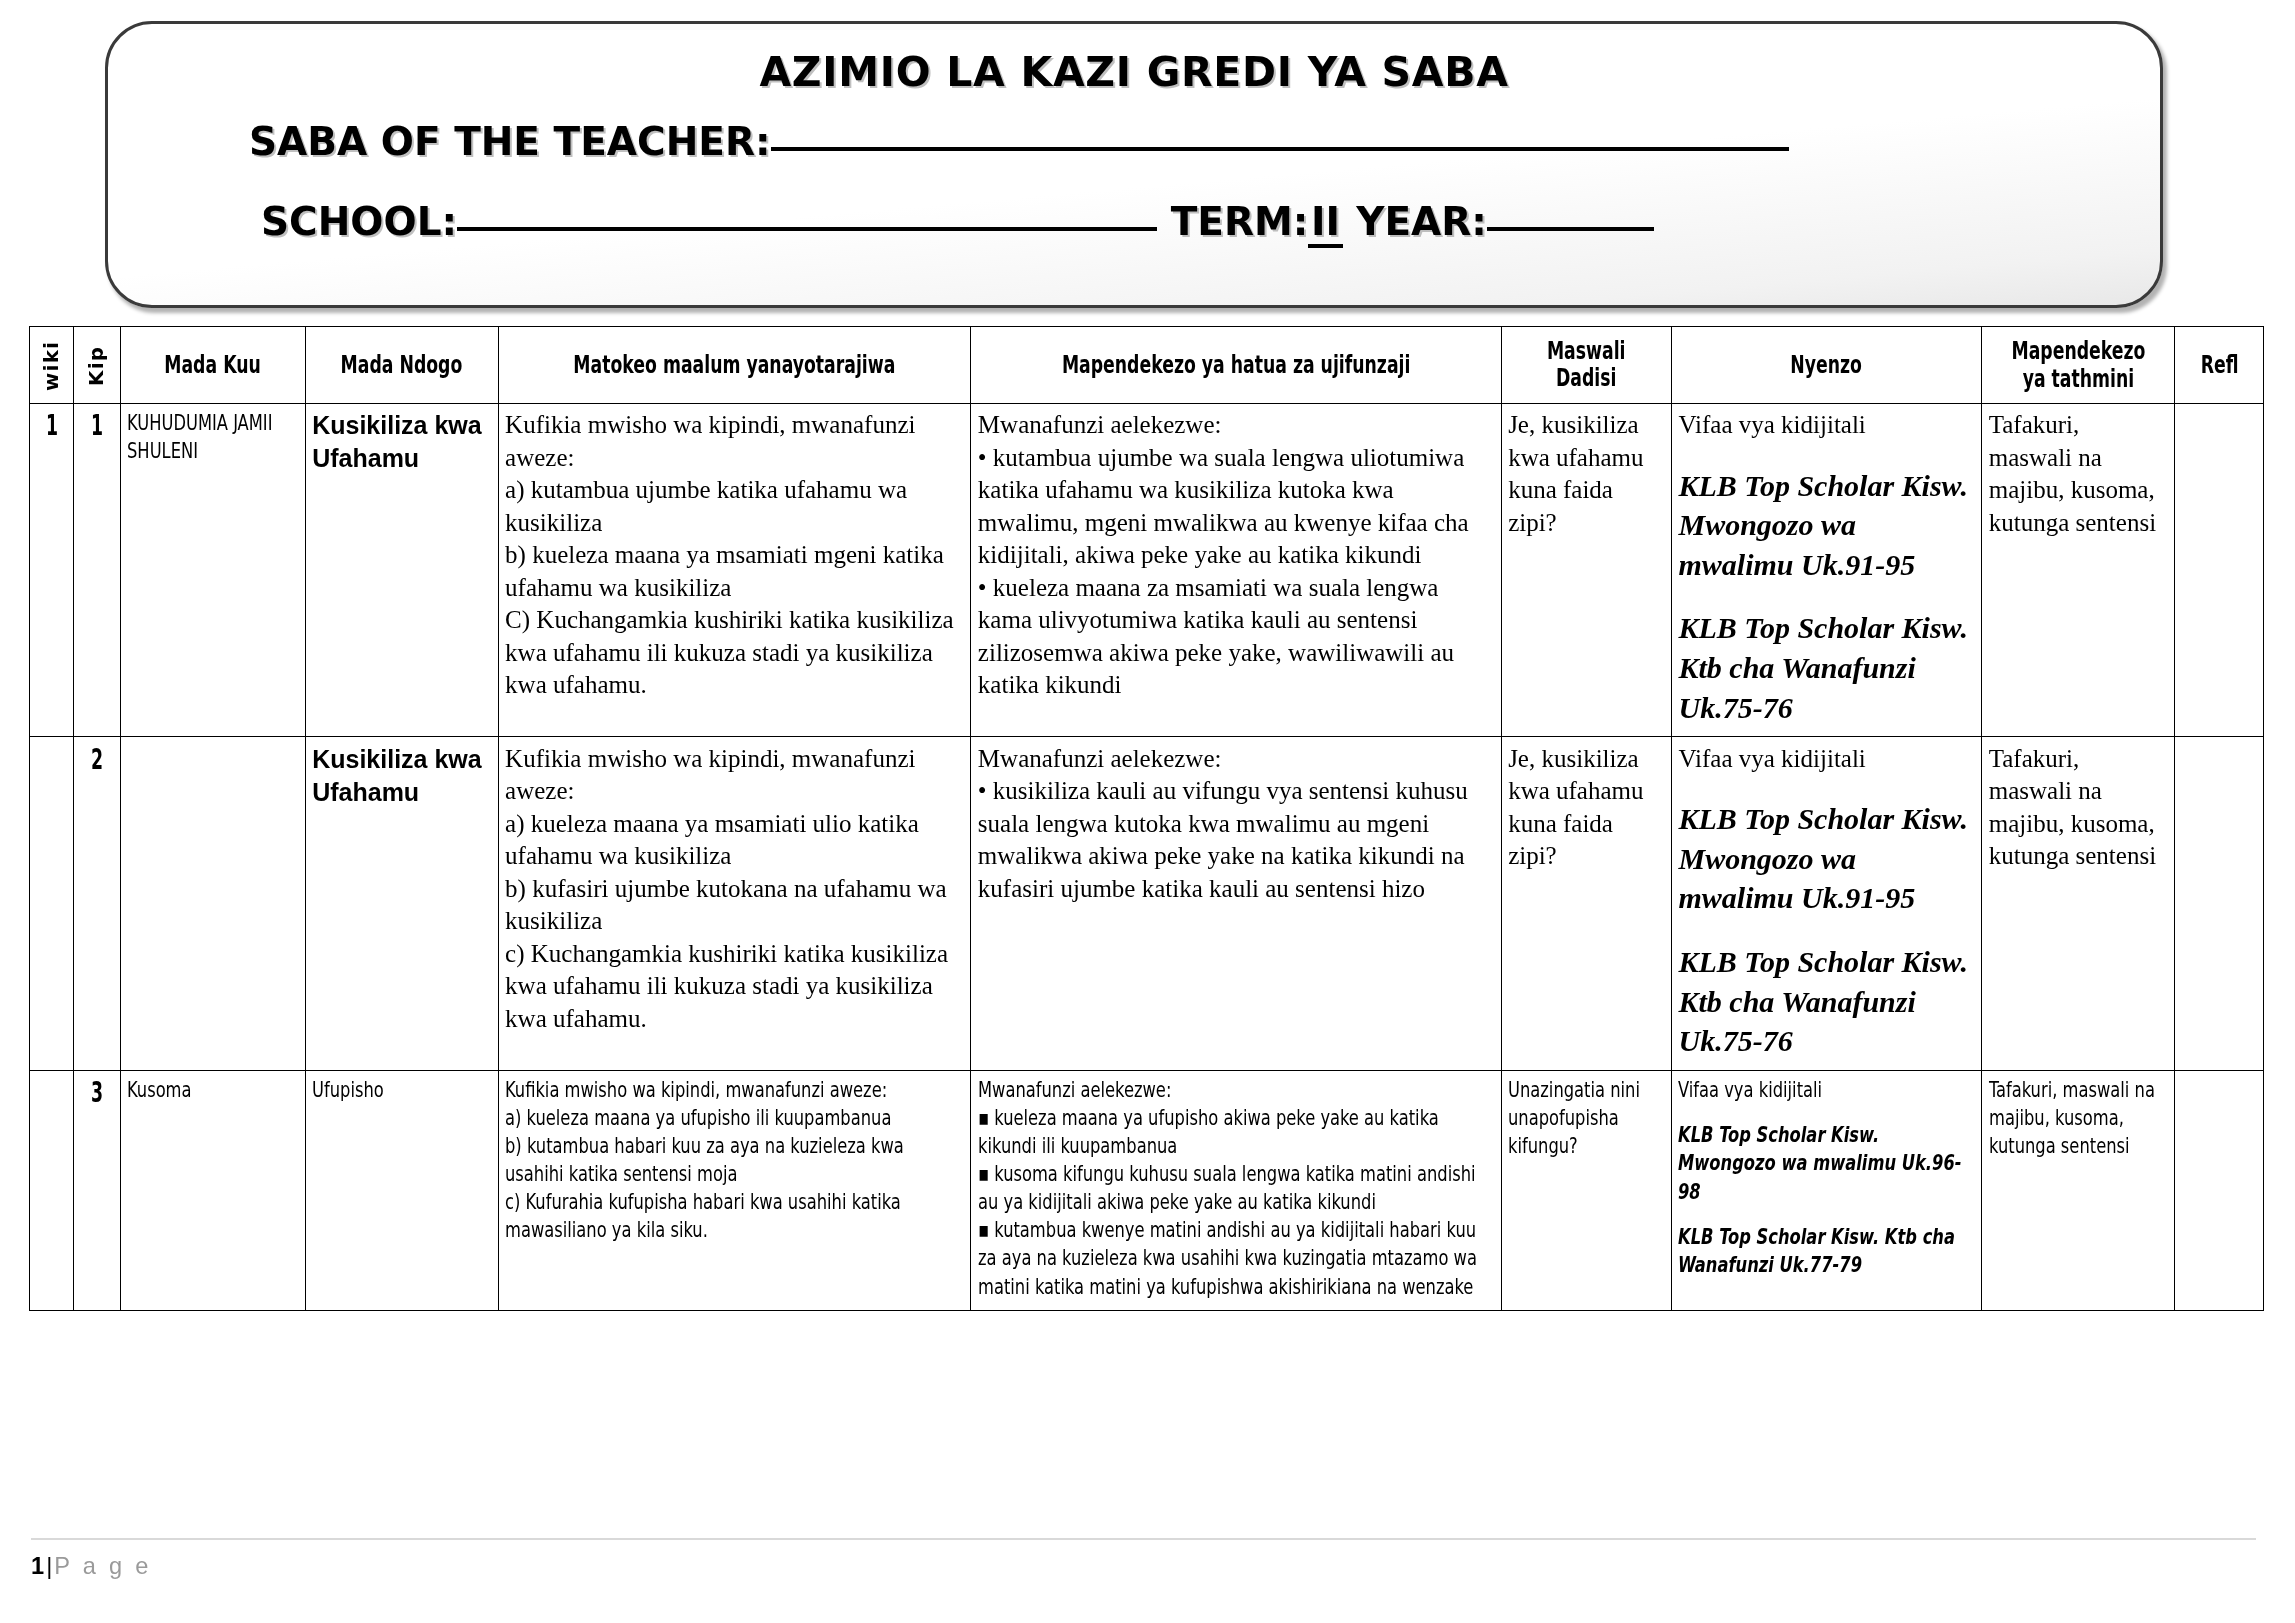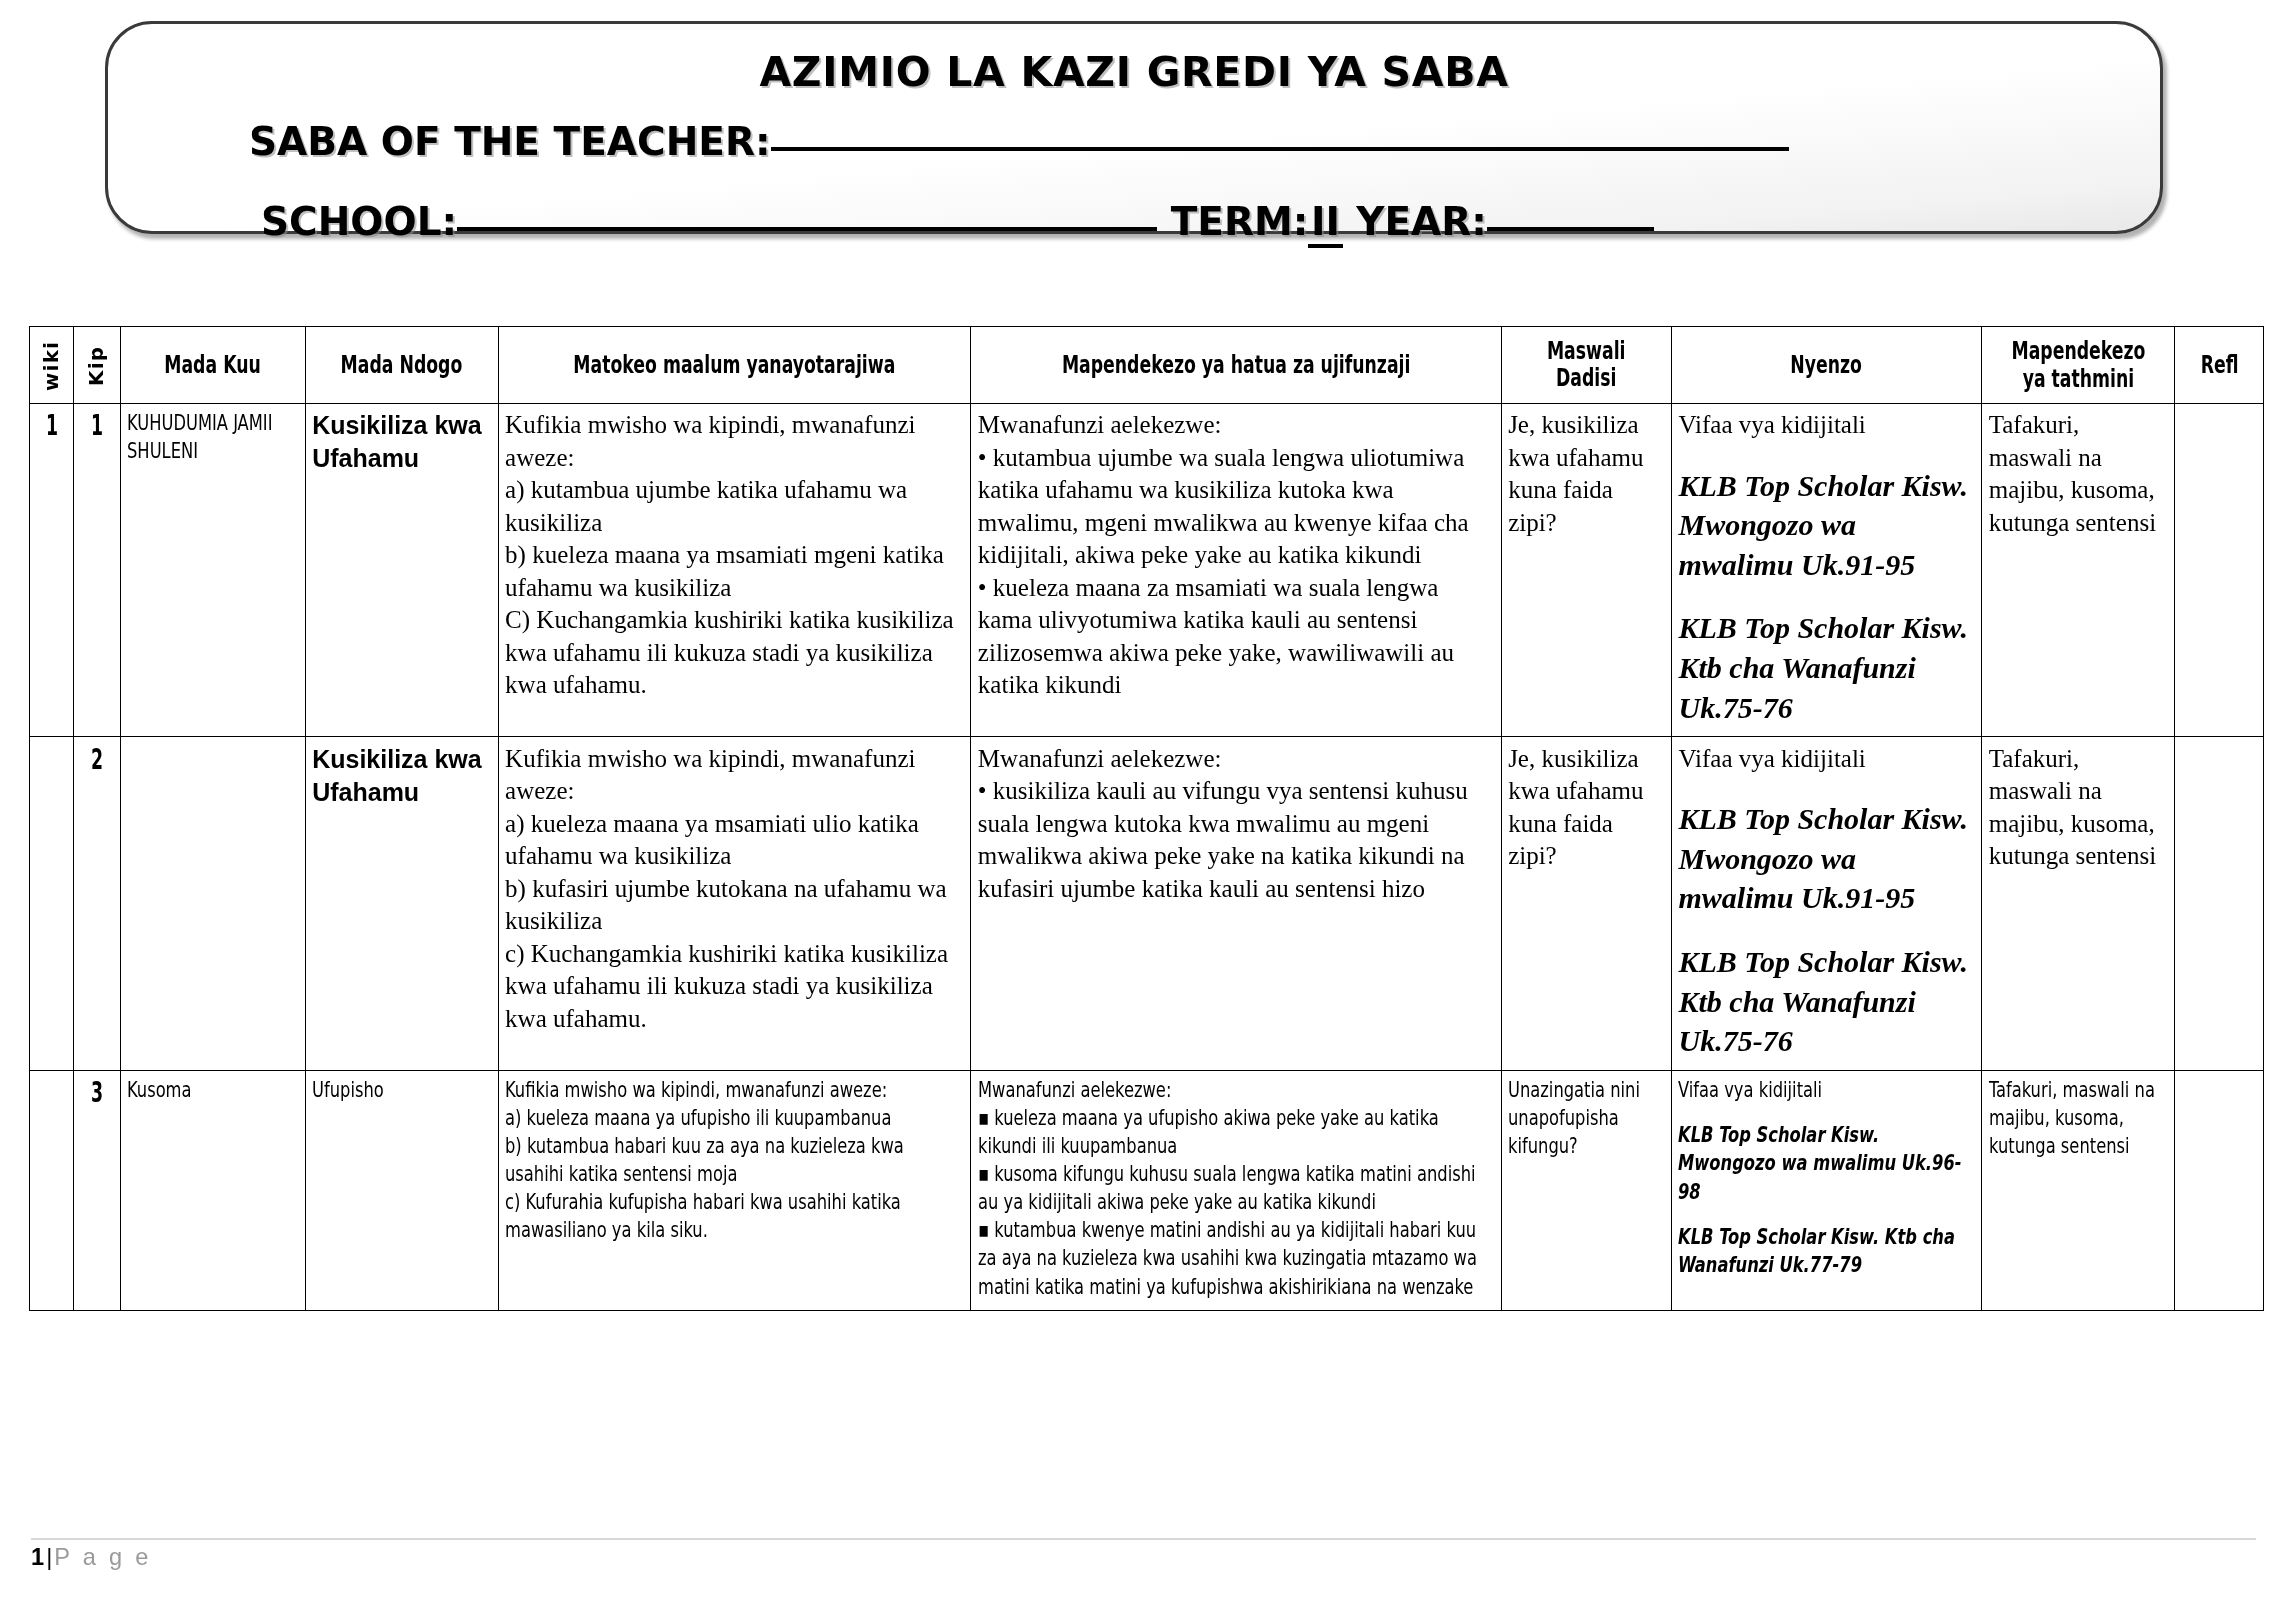--- a/index.html
+++ b/index.html
@@ -16,21 +16,21 @@
     font-family: "Liberation Serif", serif;
     overflow: hidden;
   }
 
   
   .header-box {
     position: absolute;
     left: 105px;
     top: 21px;
     width: 2058px;
-    height: 213px;
+    height: 287px;
     border: 3.3px solid #3a3a3a;
     border-radius: 47px;
     background: linear-gradient(175deg, #ffffff 0%, #ffffff 55%, #f2f2f2 88%, #e8e8e8 100%);
     box-shadow: 3.3px 4.6px 3.9px rgba(0,0,0,0.30);
     box-sizing: border-box;
   }
   .hdr-title {
     position: absolute;
     left: 0;
     top: 23.6px;
@@ -171,21 +171,21 @@
     position: absolute;
     left: 31px;
     top: 1538px;
     width: 2225px;
   }
   .footer-rule {
     border-top: 2px solid #d9d9d9;
     width: 100%;
   }
   .footer-text {
-    margin-top: 4px;
+    margin-top: 13px;
     font-family: "Liberation Sans", sans-serif;
     font-size: 23.6px;
     color: #9a9a9a;
     letter-spacing: 3.3px;
   }
   .footer-num {
     color: #000;
     font-weight: bold;
     letter-spacing: 0;
   }

